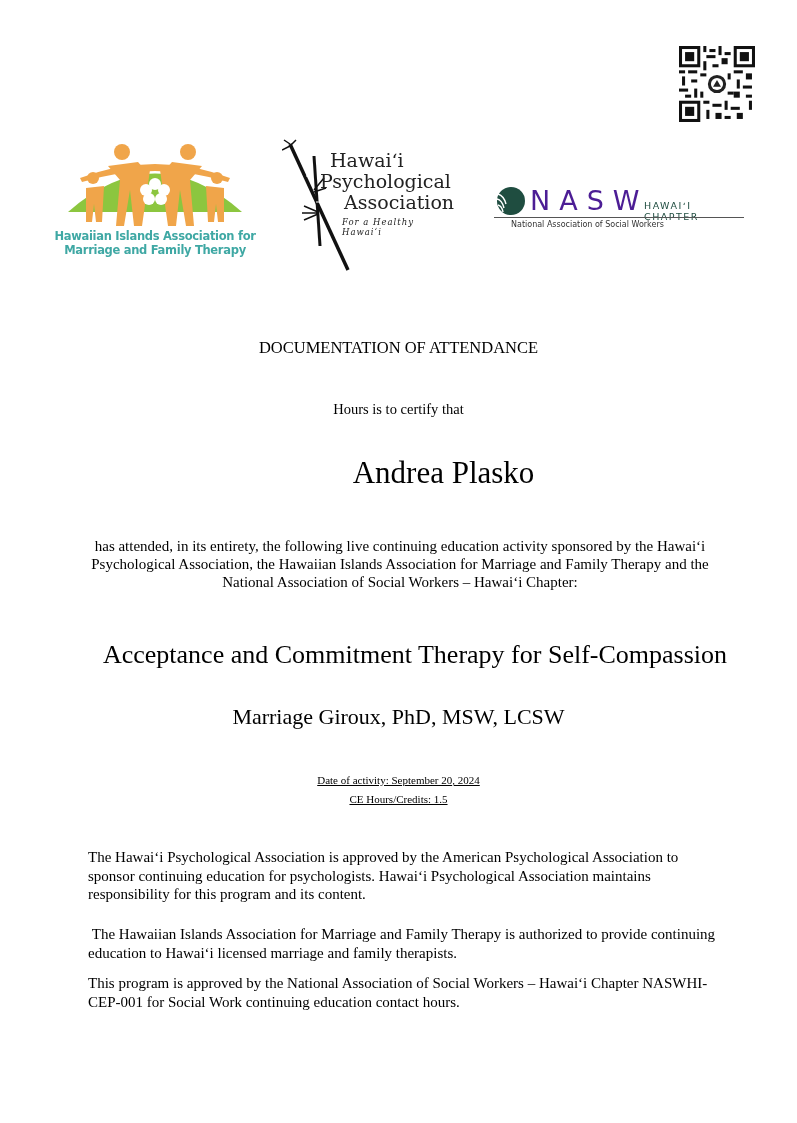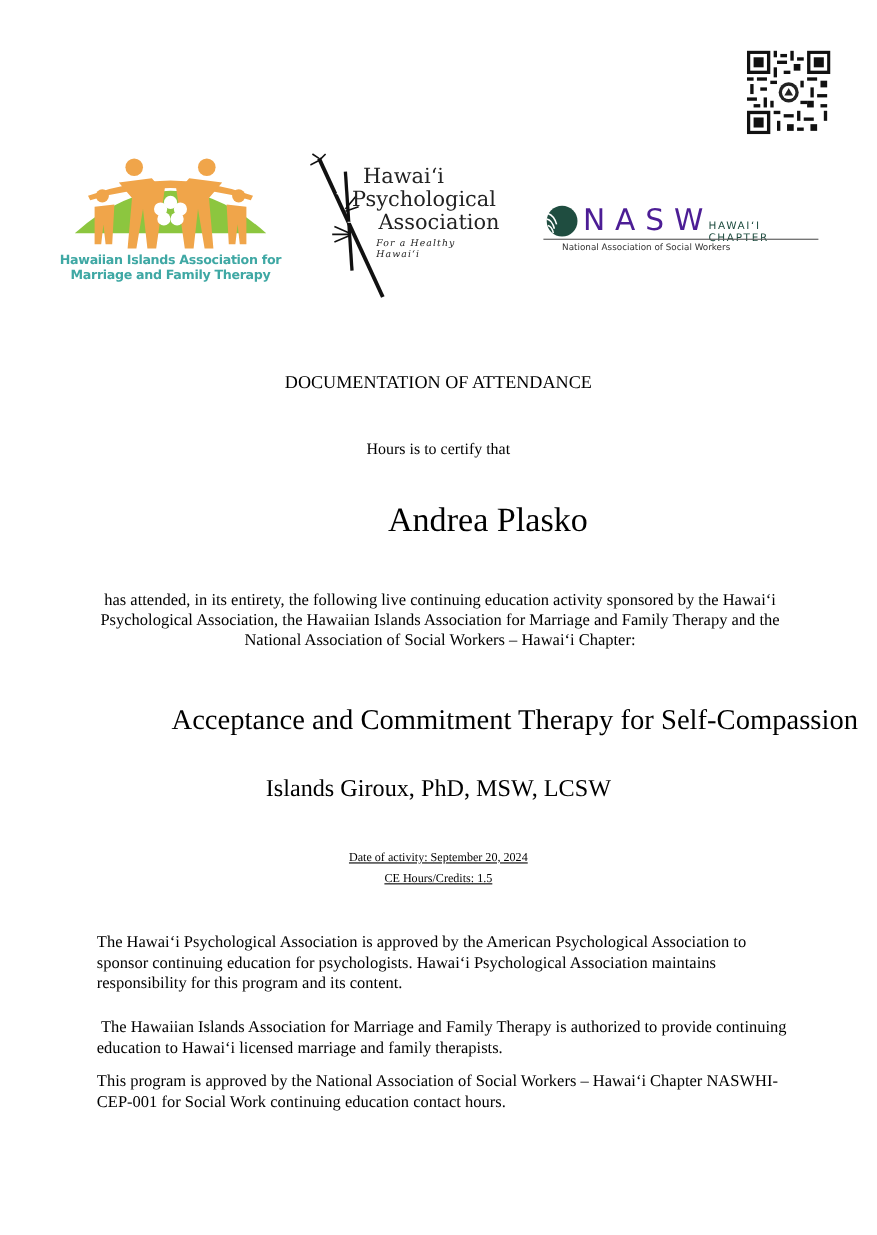--- a/index.html
+++ b/index.html
@@ -15,21 +15,21 @@
   .hpa-line { font-size: 19px; line-height: 21px; }
   .hpa-tag { font-size: 8.5px; font-style: italic; letter-spacing: 1px; margin-top: 4px; margin-left: 22px; }
   .nasw-letters { position: absolute; left: 38px; top: 2px; font-family: "DejaVu Sans", sans-serif; font-size: 27px; letter-spacing: 9px; color: #4c1d95; line-height: 30px; }
   .nasw-chapter { position: absolute; left: 152px; top: 16px; font-family: "DejaVu Sans", sans-serif; font-size: 9.5px; letter-spacing: 1.5px; color: #1f4d40; }
   .nasw-rule { position: absolute; left: 2px; top: 33px; width: 250px; height: 1px; background: #555; }
   .nasw-sub { position: absolute; left: 2px; top: 36px; font-family: "DejaVu Sans", sans-serif; font-size: 8px; color: #333; padding-left: 17px; }
   .doc-title { top: 338px; font-size: 16.5px; }
   .certify { top: 401px; font-size: 14.5px; }
   .name { top: 455px; font-size: 31px; padding-left: 45px; }
   .attended { top: 537px; font-size: 15px; line-height: 18px; left: 80px; width: 640px; text-align: center; }
-  .course { top: 640px; font-size: 26px; left: 50px; width: 730px; text-align: right; }
+  .course { top: 640px; font-size: 26px; left: 50px; width: 730px; text-align: center; }
   .presenter { top: 704px; font-size: 22px; }
   .date { top: 771px; font-size: 11px; line-height: 18.5px; text-decoration: underline; }
   .para { left: 88px; width: 640px; font-size: 15px; line-height: 18.5px; }
   .p1 { top: 848px; }
   .p2 { top: 925px; }
   .p3 { top: 974px; }
 </style>
 </head>
 <body>
 
@@ -141,21 +141,21 @@
   <div class="nasw-chapter">HAWAIʻI CHAPTER</div>
   <div class="nasw-rule"></div>
   <div class="nasw-sub">National Association of Social Workers</div>
 </div>
 
 <div class="abs center doc-title">DOCUMENTATION OF ATTENDANCE</div>
 <div class="abs center certify">Hours is to certify that</div>
 <div class="abs center name">Andrea Plasko</div>
 <div class="abs attended">has attended, in its entirety, the following live continuing education activity sponsored by the Hawaiʻi Psychological Association, the Hawaiian Islands Association for Marriage and Family Therapy and the National Association of Social Workers – Hawaiʻi Chapter:</div>
 <div class="abs course">Acceptance and Commitment Therapy for Self-Compassion</div>
-<div class="abs center presenter">Islands Giroux, PhD, MSW, LCSW</div>
+<div class="abs center presenter">Marriage Giroux, PhD, MSW, LCSW</div>
 <div class="abs center date">
   <div>Date of activity: September 20, 2024</div>
   <div>CE Hours/Credits: 1.5</div>
 </div>
 
 <div class="abs para p1">The Hawaiʻi Psychological Association is approved by the American Psychological Association to sponsor continuing education for psychologists. Hawaiʻi Psychological Association maintains responsibility for this program and its content.</div>
 <div class="abs para p2" style="white-space:pre-wrap"> The Hawaiian Islands Association for Marriage and Family Therapy is authorized to provide continuing education to Hawaiʻi licensed marriage and family therapists.</div>
 <div class="abs para p3">This program is approved by the National Association of Social Workers – Hawaiʻi Chapter NASWHI-CEP-001 for Social Work continuing education contact hours.</div>
 
 </body></html>

